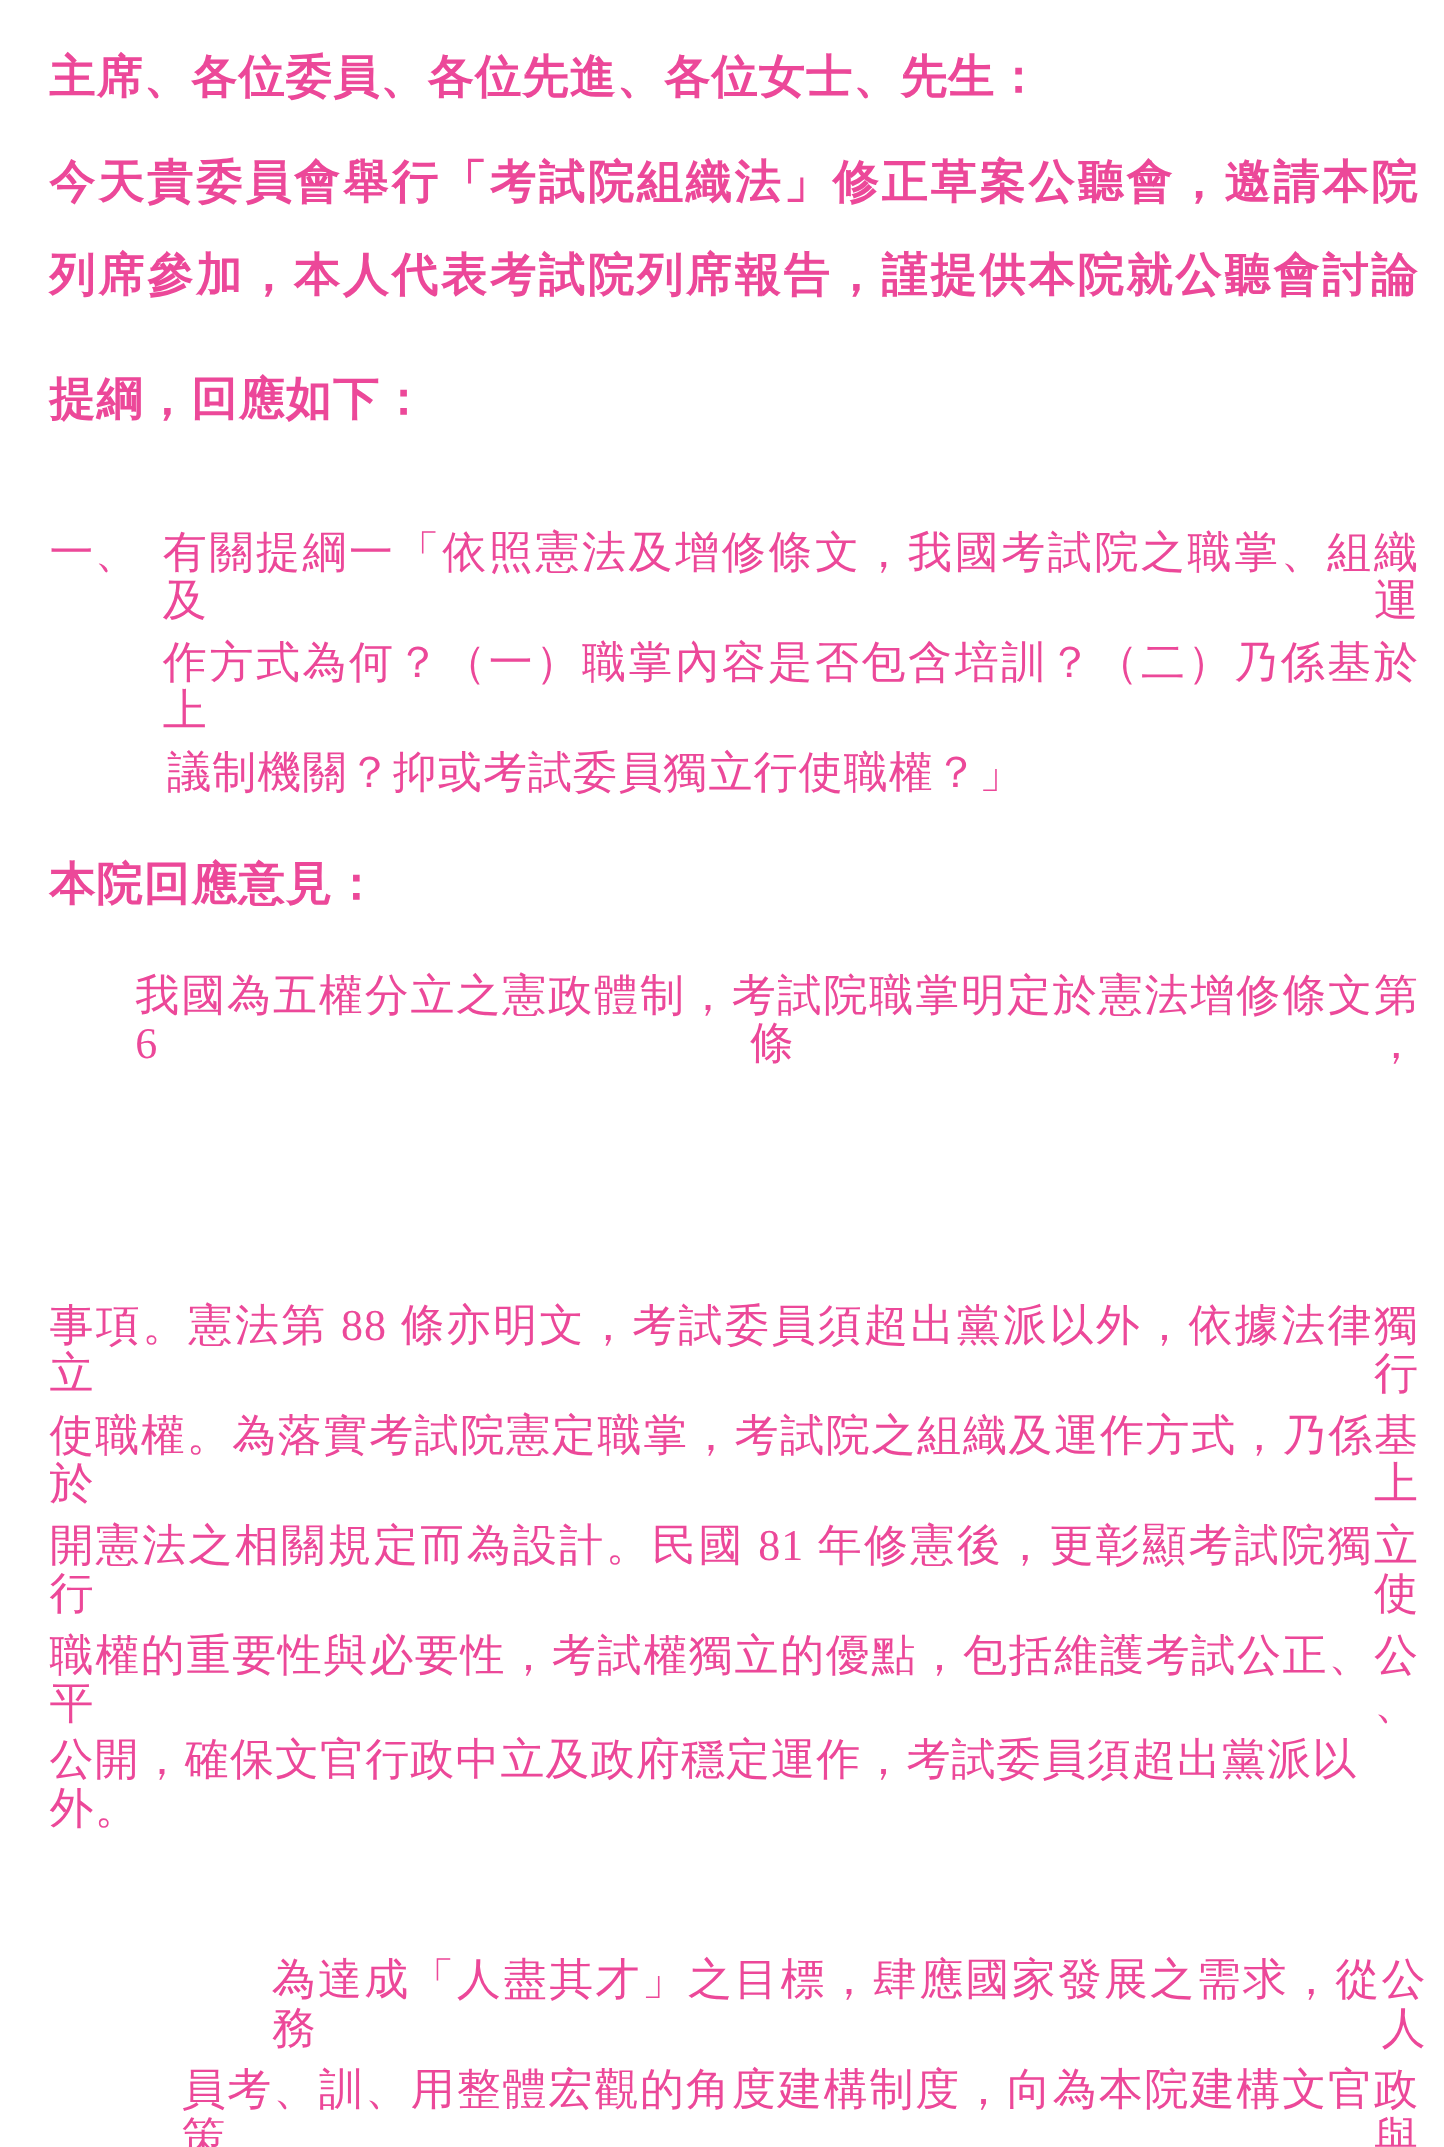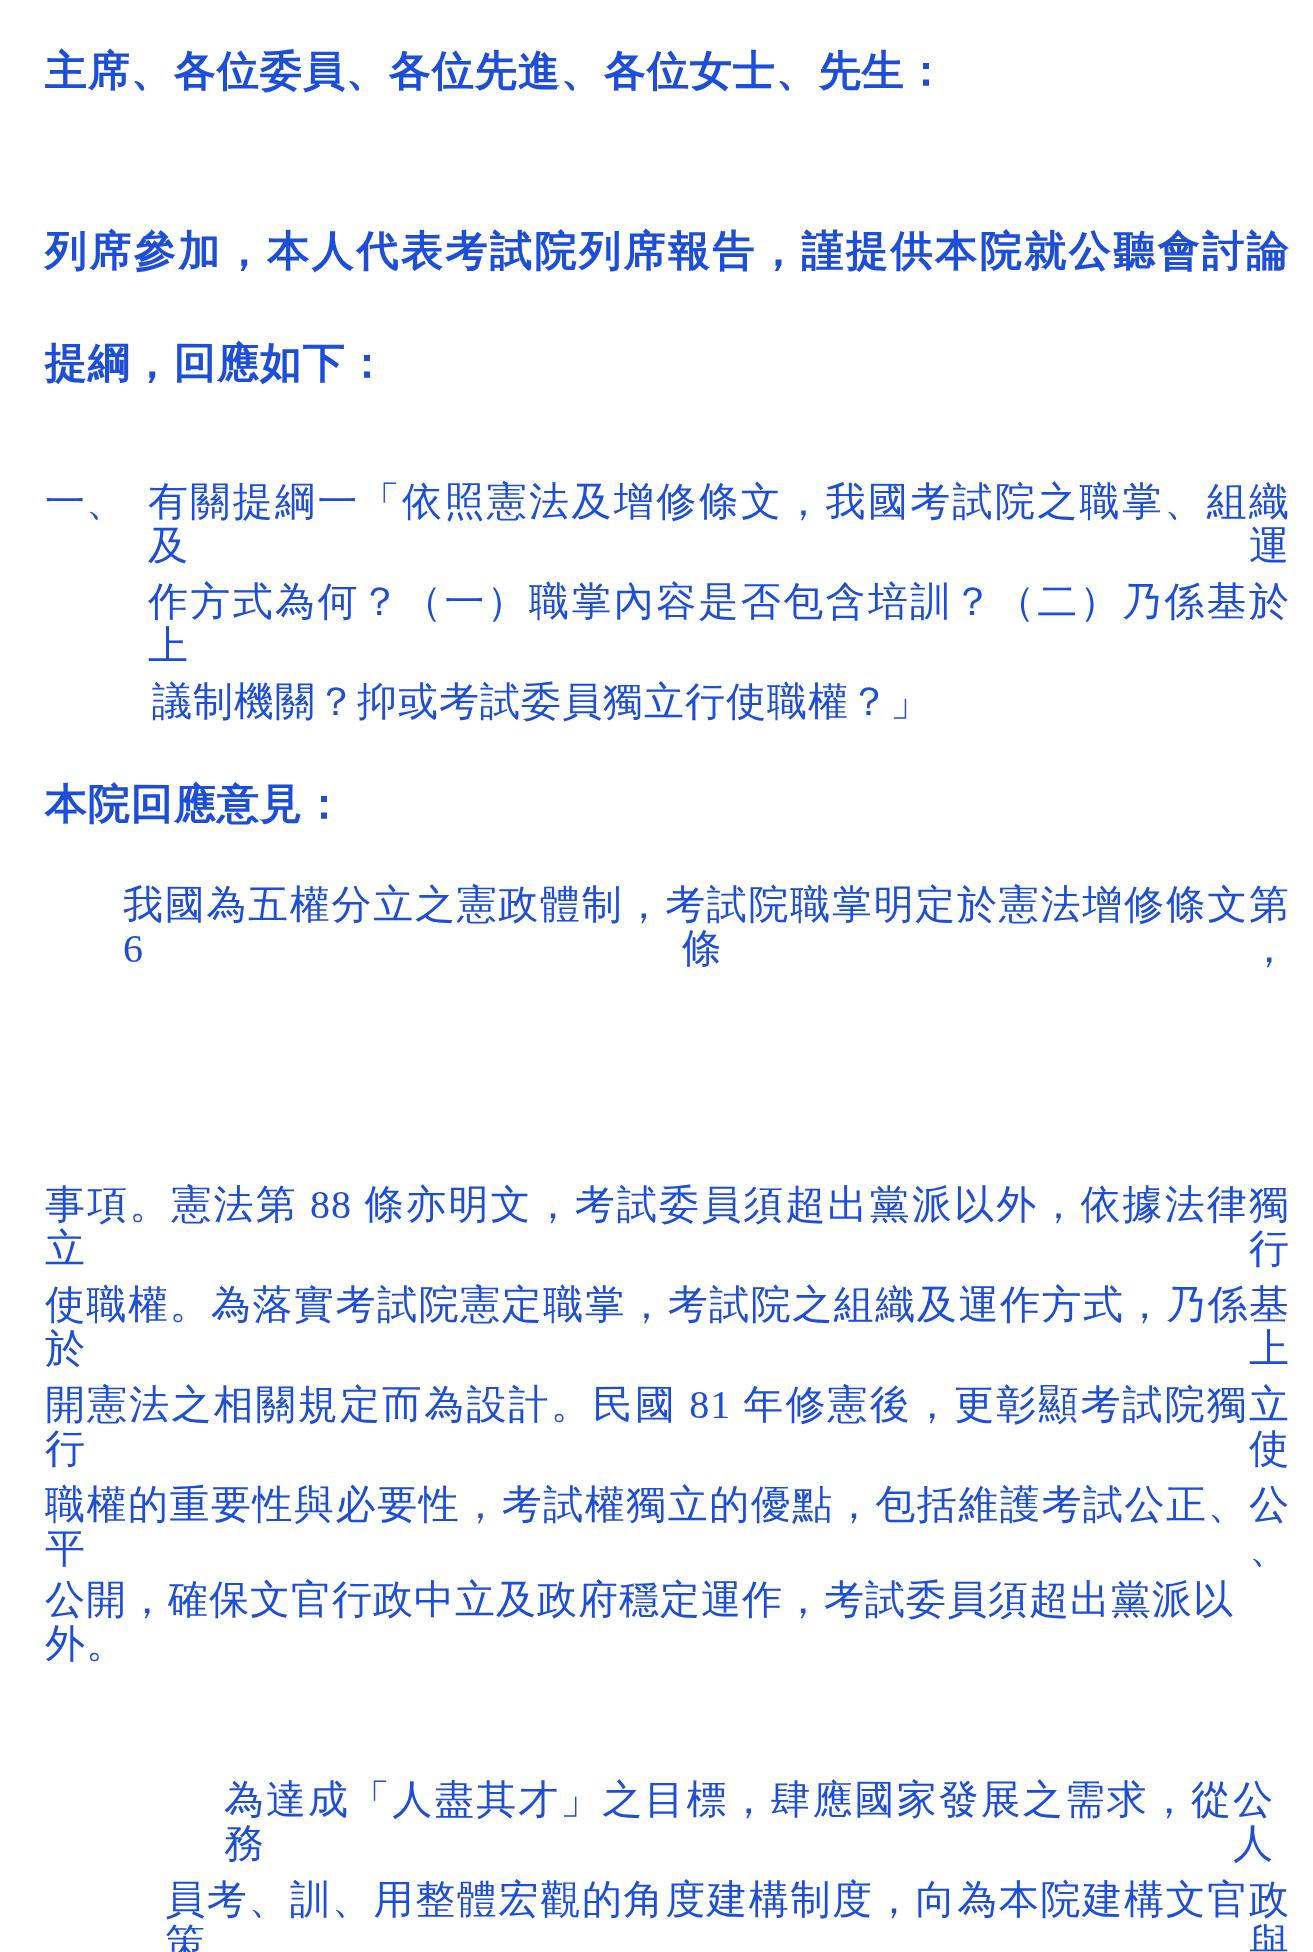--- a/index.html
+++ b/index.html
@@ -13,21 +13,21 @@
     height: 1952px;
     background: #ffffff;
     color: #000000;
     font-family: "Liberation Serif", "DejaVu Serif", serif;
     overflow: hidden;
   }
   .line {
     position: absolute;
     font-size: 40px;
     line-height: 1.1;
-    color: #1d4ed8;
+    color: #ec4899;
     white-space: normal;
     letter-spacing: 1px;
   }
   .bold {
     font-weight: bold;
     font-size: 42px;
   }
   .jf {
     text-align: justify;
     text-align-last: justify;
@@ -45,29 +45,30 @@
   .l8  { left: 45px;  top: 781px; }
   .l9  { left: 123px; top: 883px;  width: 1167px; }
   .l10 { left: 45px;  top: 983px;  width: 1245px; }
   .l11 { left: 45px;  top: 1083px; width: 1245px; }
   .l12 { left: 45px;  top: 1183px; width: 1245px; }
   .l13 { left: 45px;  top: 1283px; width: 1245px; }
   .l14 { left: 45px;  top: 1383px; width: 1245px; }
   .l15 { left: 45px;  top: 1483px; width: 1245px; }
   .l16 { left: 45px;  top: 1578px; }
   .l17 { left: 45px;  top: 1674px; }
-  .l18 { left: 224px; top: 1778px; width: 1050px; }
+  .l18 { left: 247px; top: 1778px; width: 1050px; }
   .l19 { left: 165px; top: 1878px; width: 1125px; }
 </style>
 </head>
 <body>
 
 <div class="page">
 
   <div class="line bold l1">主席、各位委員、各位先進、各位女士、先生：</div>
+  <div class="line bold jf l2">今天貴委員會舉行「考試院組織法」修正草案公聽會，邀請本院</div>
   <div class="line bold jf l3">列席參加，本人代表考試院列席報告，謹提供本院就公聽會討論</div>
   <div class="line bold l4">提綱，回應如下：</div>
 
   <div class="line jf l5">
     <span class="marker">一、</span>
     <span>有關提綱一「依照憲法及增修條文，我國考試院之職掌、組織及運</span>
   </div>
   <div class="line jf l6">作方式為何？（一）職掌內容是否包含培訓？（二）乃係基於上</div>
   <div class="line l7">議制機關？抑或考試委員獨立行使職權？」</div>
 

